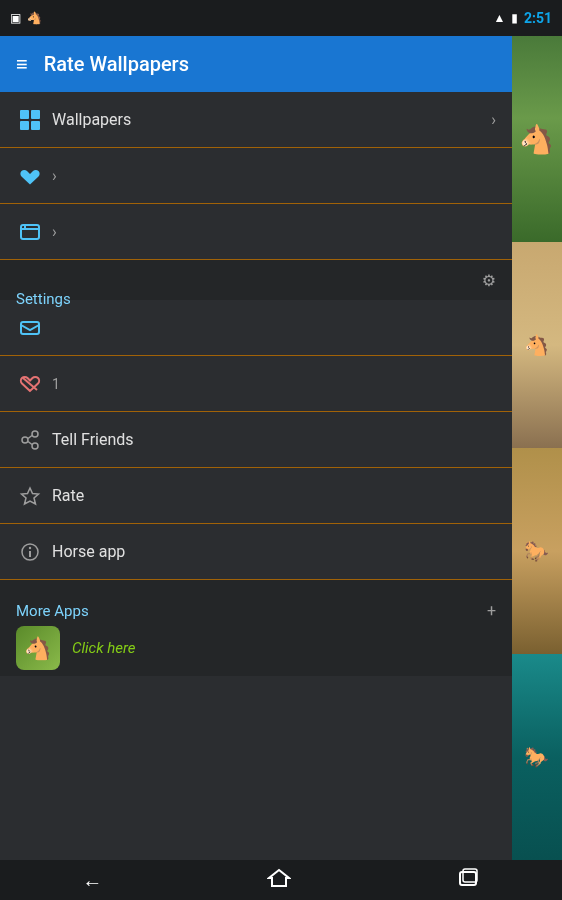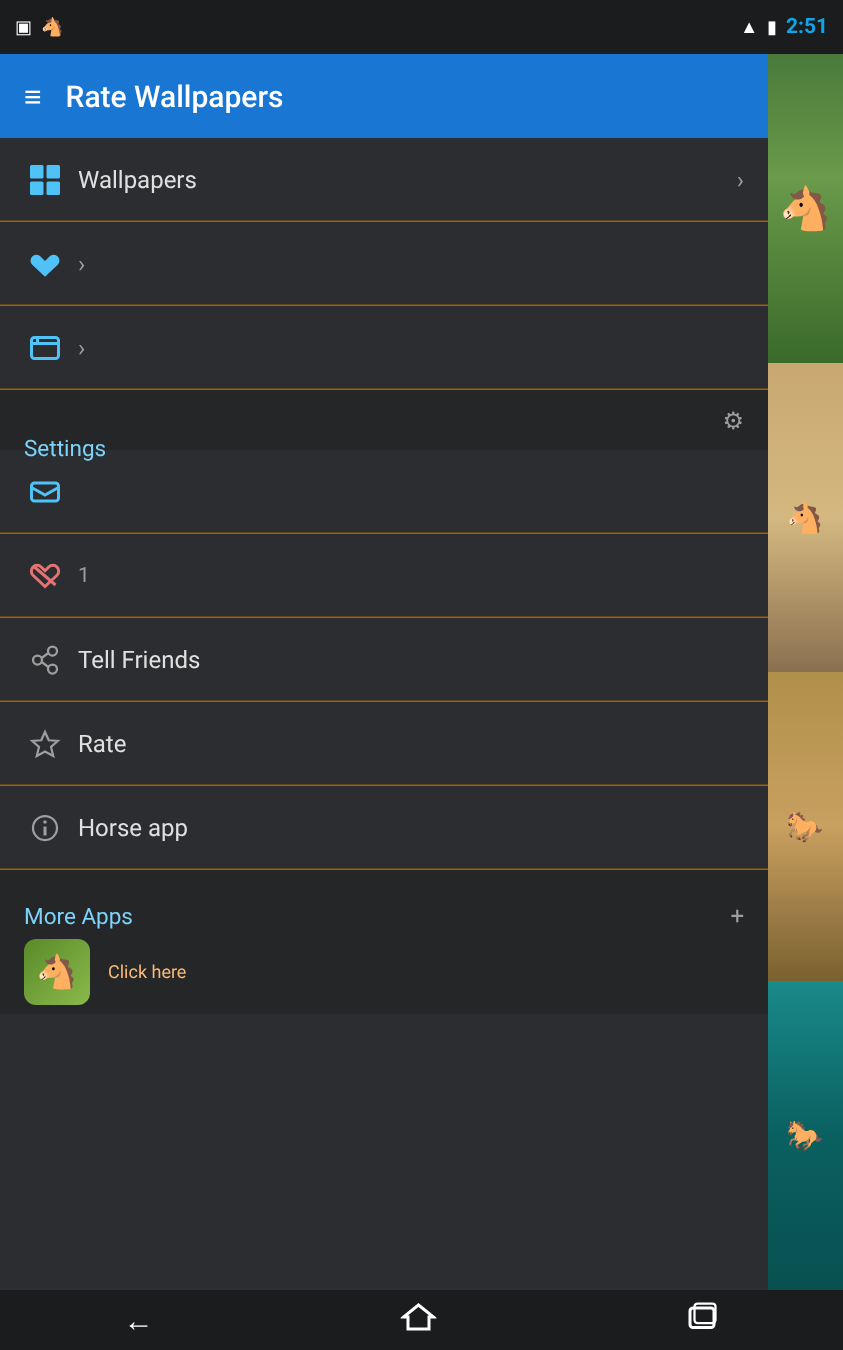--- a/index.html
+++ b/index.html
@@ -149,22 +149,23 @@
     }
     .more-apps-item {
       height: 56px;
       display: flex;
       align-items: center;
       padding: 0 16px;
       gap: 12px;
       cursor: pointer;
     }
     .more-apps-label {
-      color: #fdba74;
-      font-size: 12px;
+      color: #84cc16;
+      font-size: 15px;
+      font-style: italic;
     }
 
     
     .right-panel {
       width: 50px;
       height: 100%;
       background: #1a1c1e;
       display: flex;
       flex-direction: column;
       overflow: hidden;

